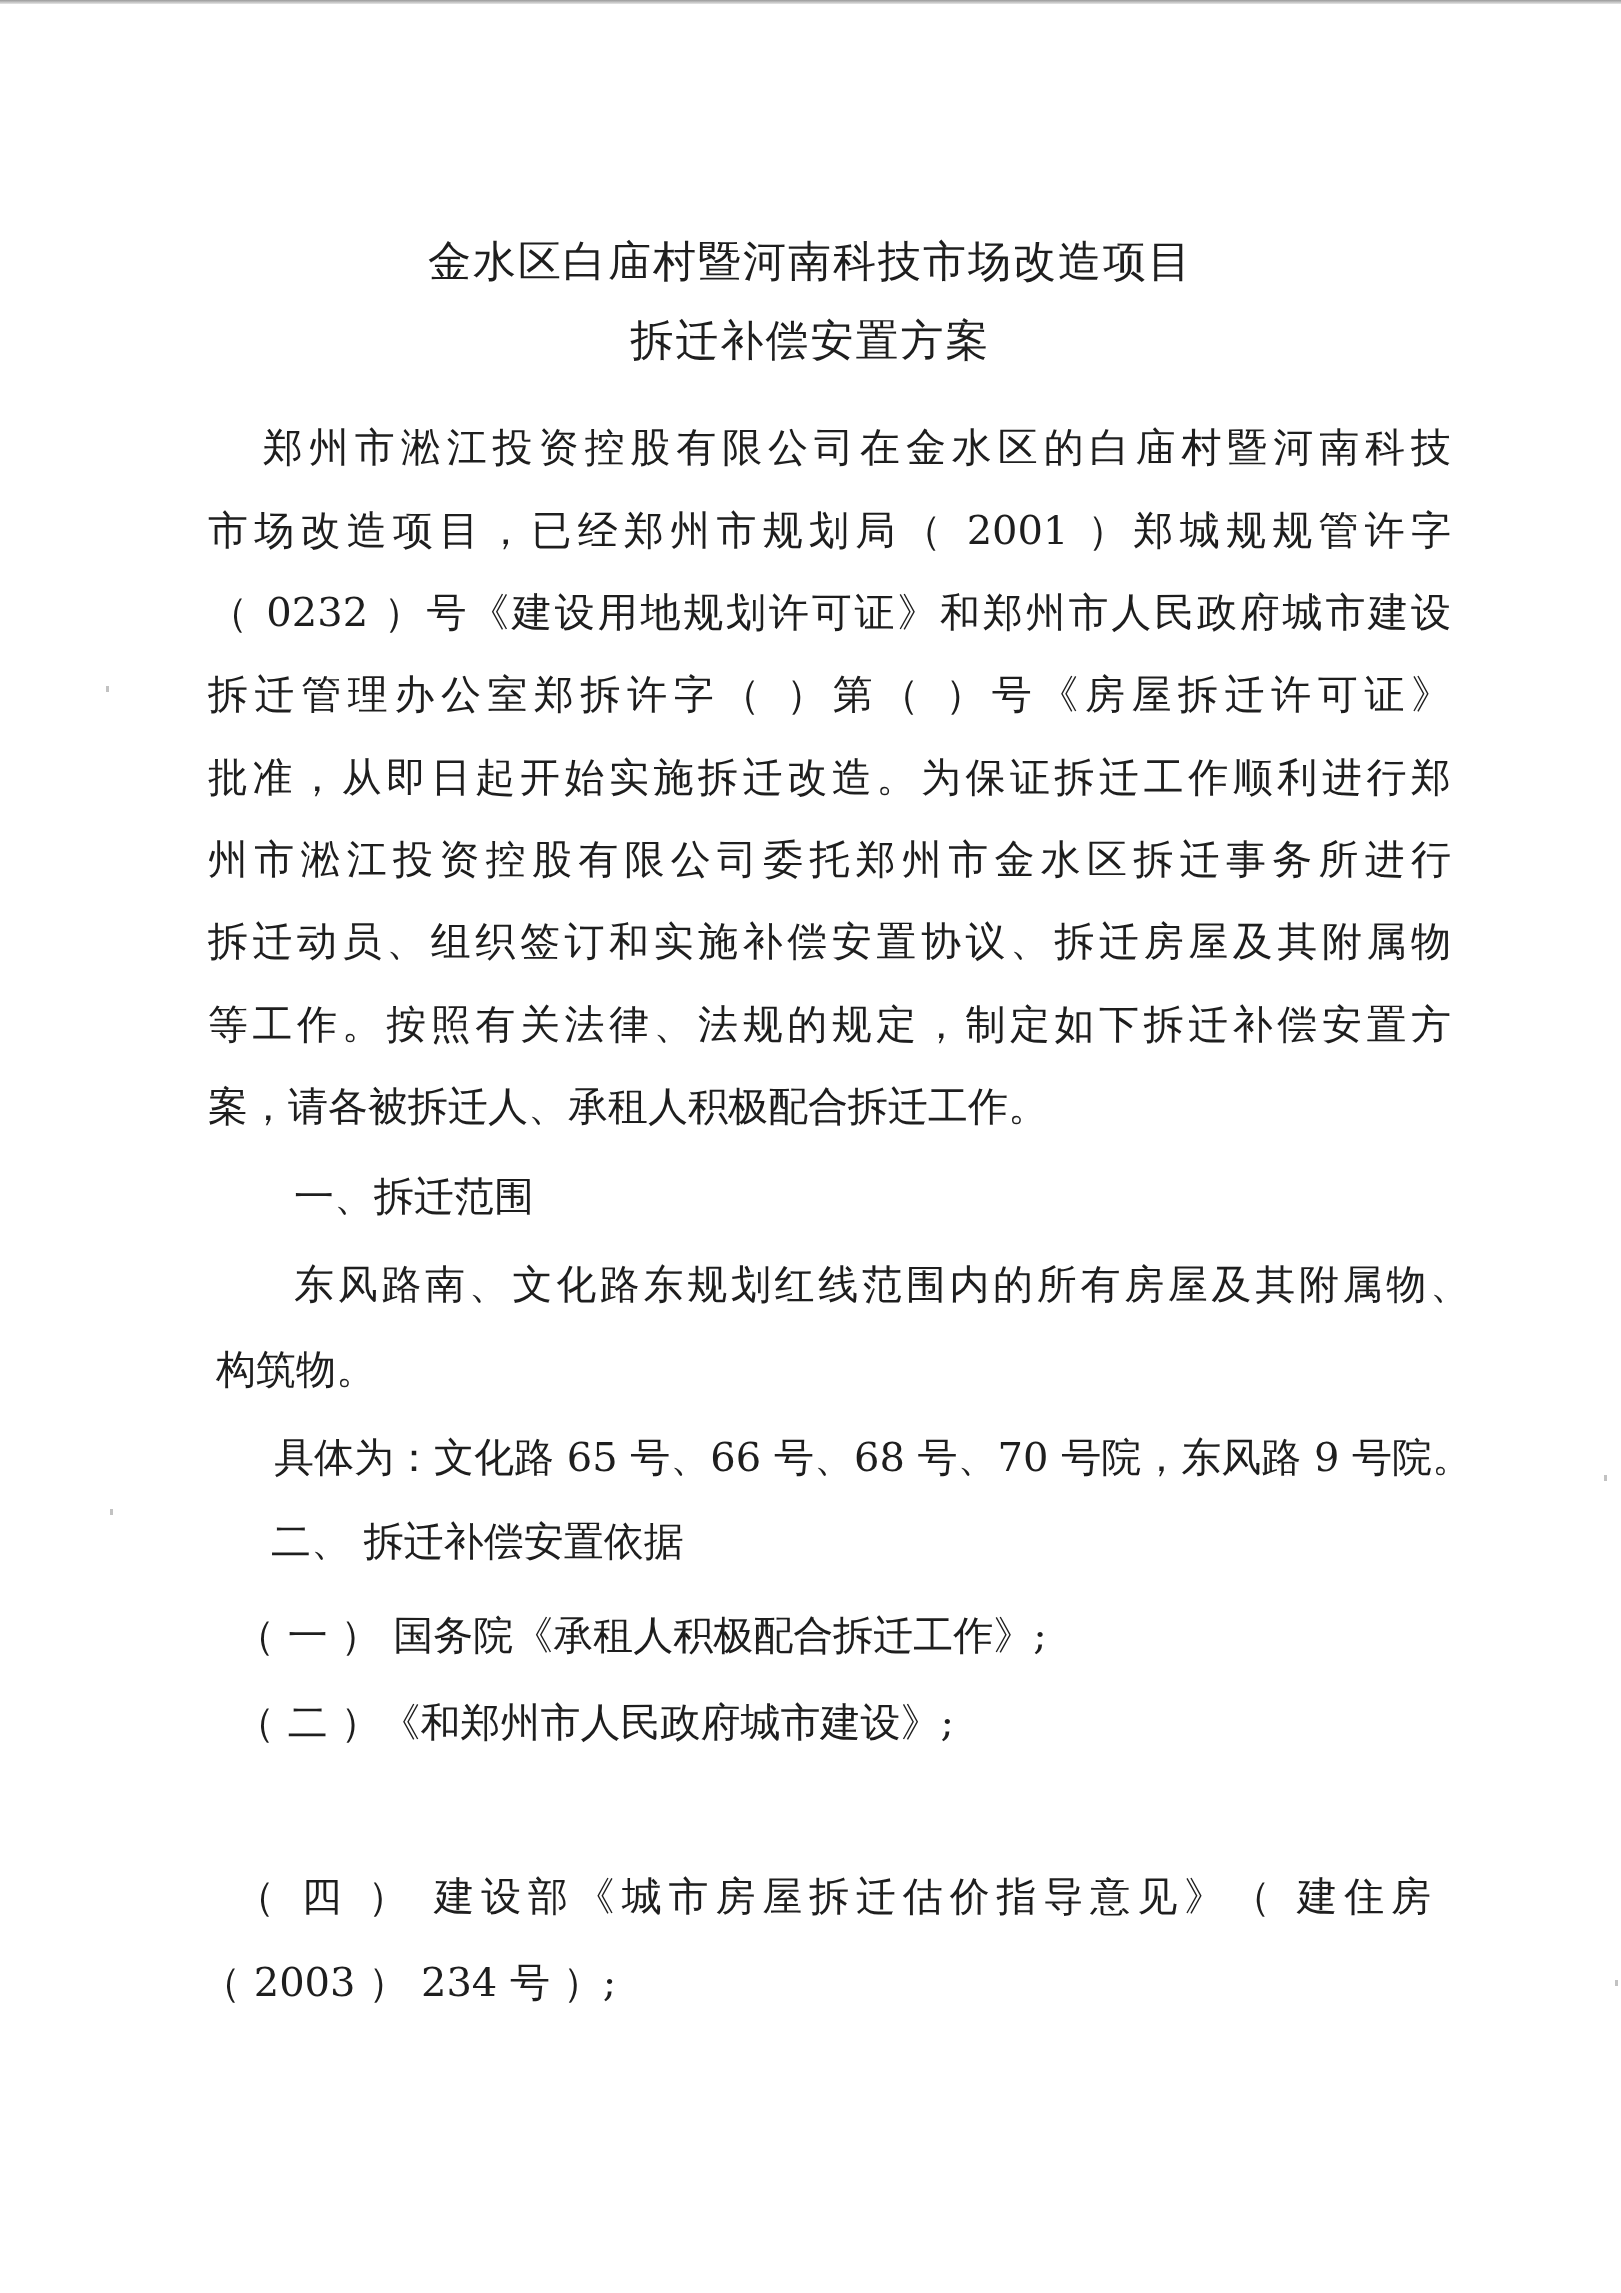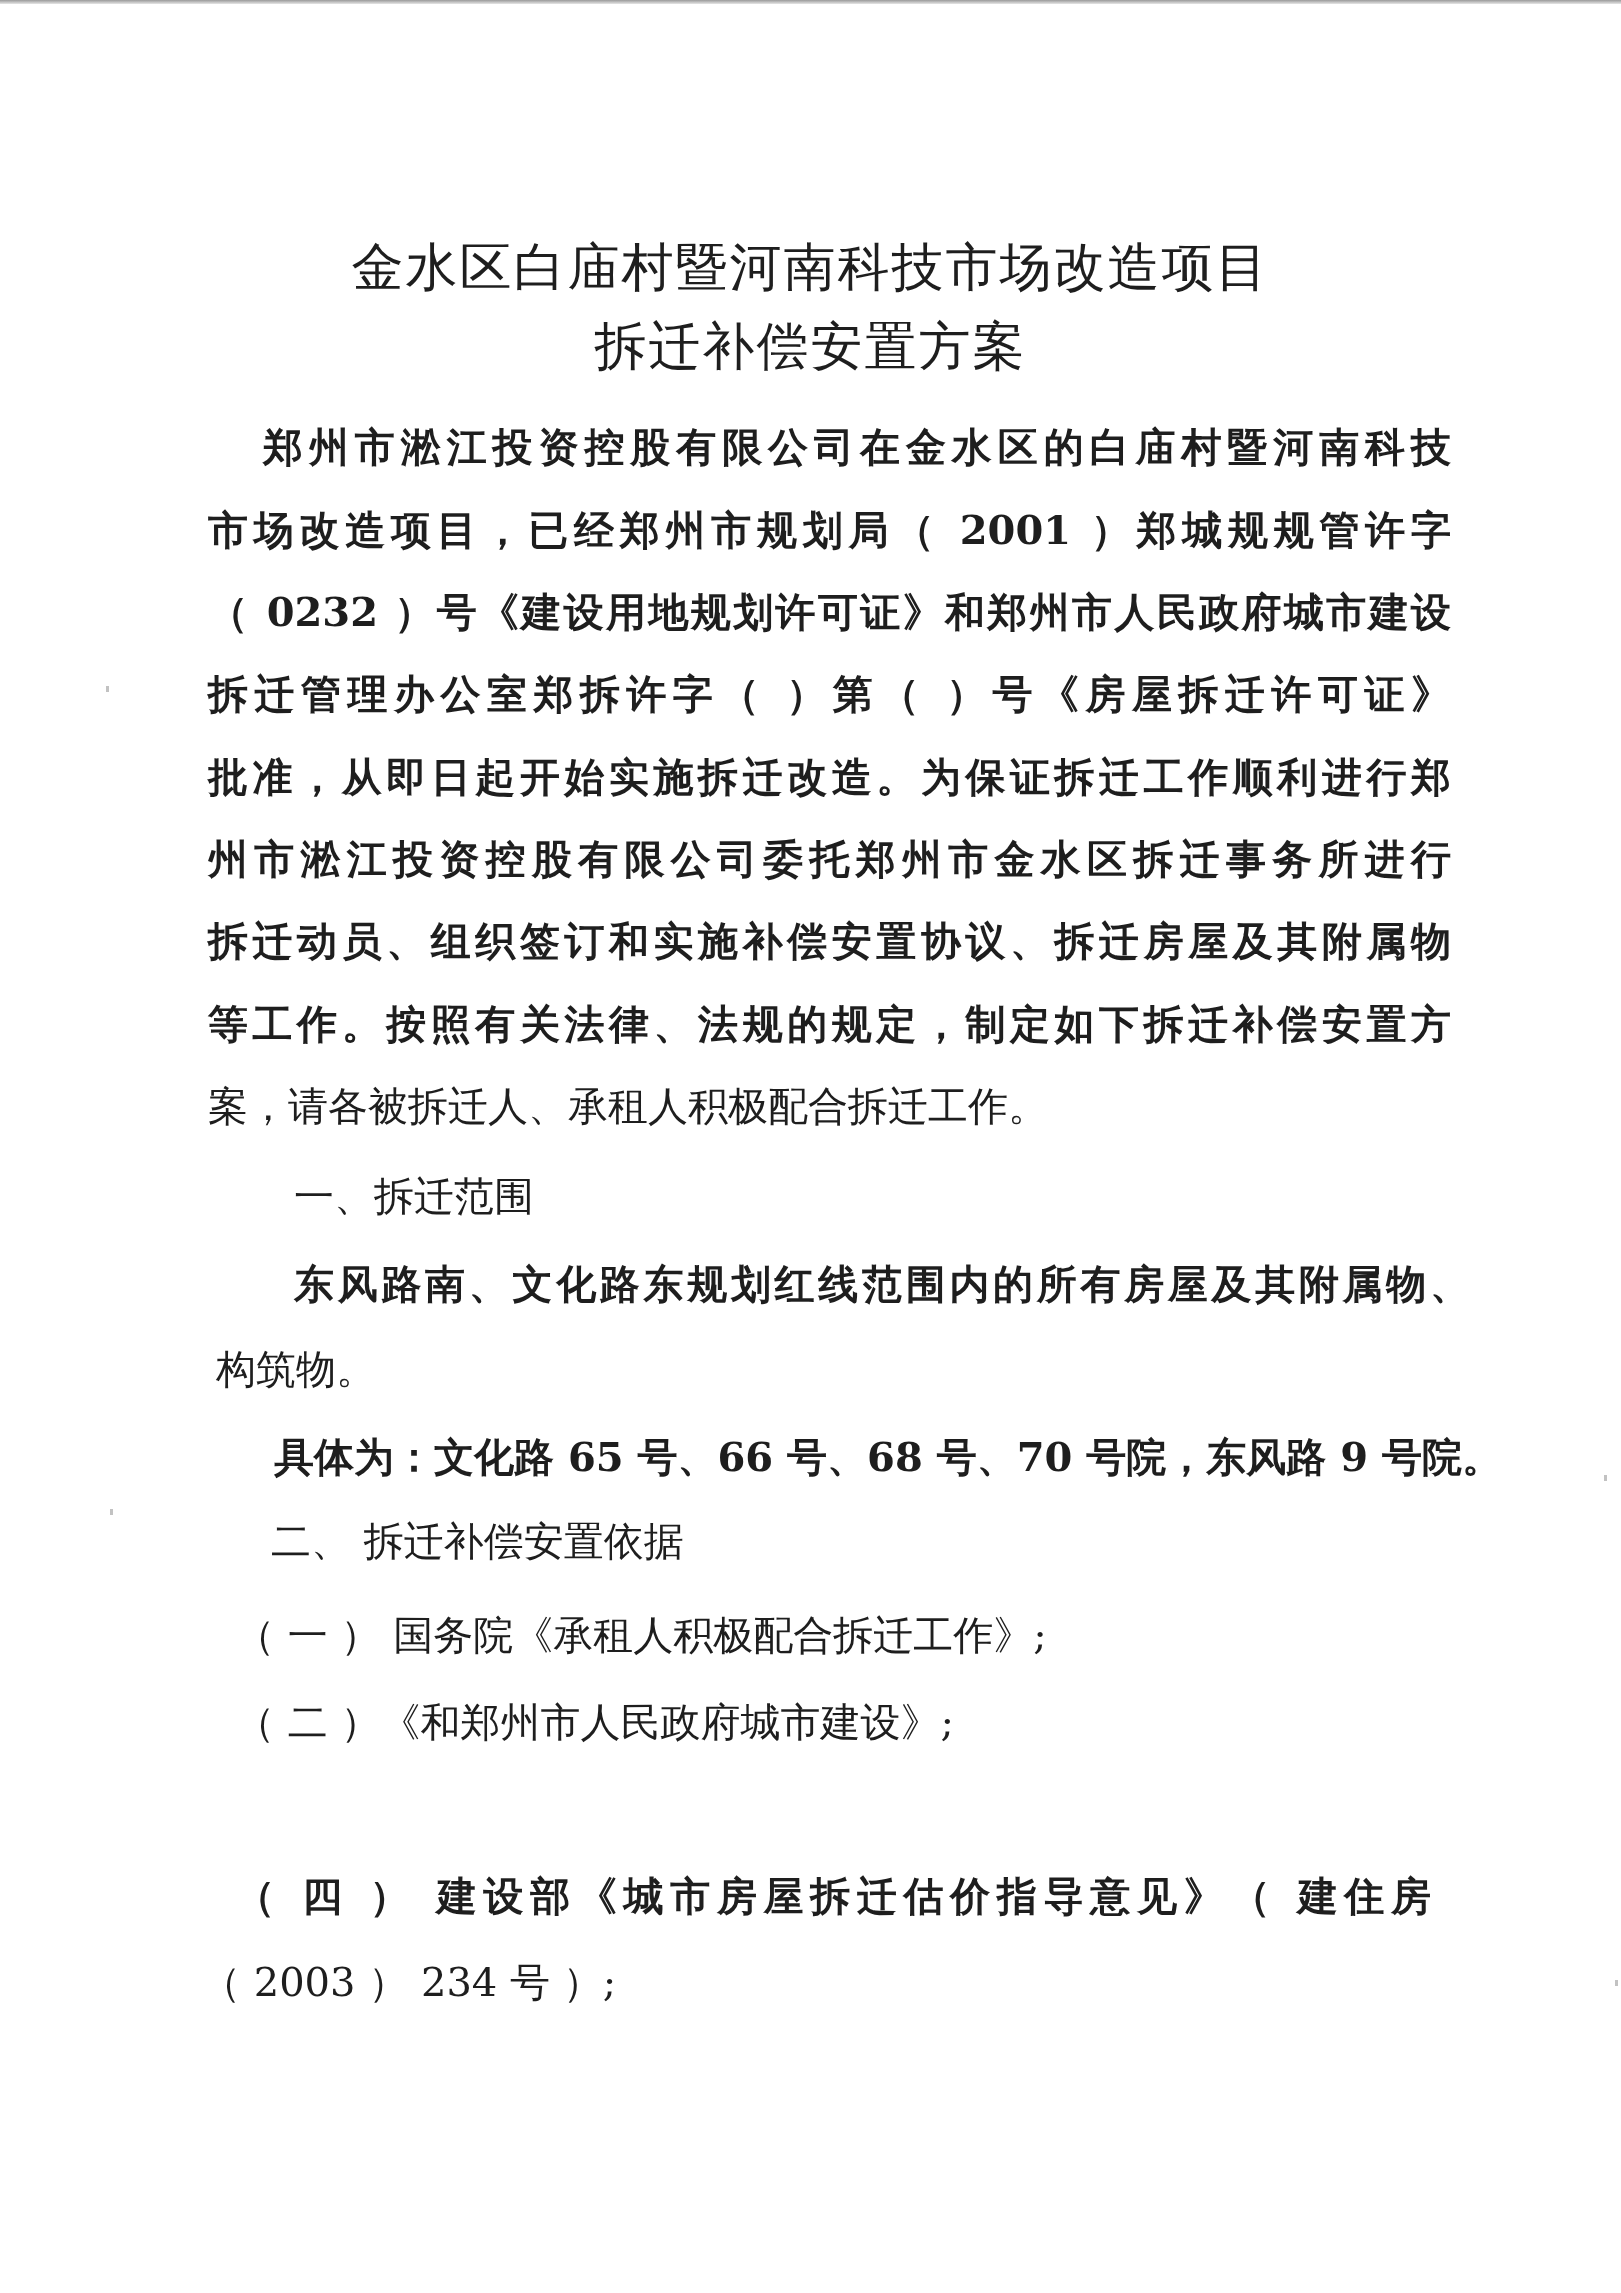--- a/index.html
+++ b/index.html
@@ -24,39 +24,38 @@
     .page {
       position: absolute;
       left: 0; top: 0;
       width: 1621px; height: 2294px;
     }
     .title-line {
       position: absolute;
       left: 0;
       width: 1621px;
       text-align: center;
-      font-size: 52px;
+      font-size: 43px;
       letter-spacing: 2px;
       color: #1e1e1e;
       white-space: nowrap;
     }
     .title-1 { top: 233px; }
     .title-2 { top: 312px; }
 
     .line {
       position: absolute;
       font-size: 40px;
       white-space: nowrap;
       color: #1e1e1e;
       line-height: 1;
     }
     .just {
       text-align: justify;
       text-align-last: justify;
-      font-weight: bold;
     }
     .dust {
       position: absolute;
       width: 2.9px; height: 5.9px;
       background: #999;
       opacity: 0.6;
     }
   </style>
 </head>
 <body>

